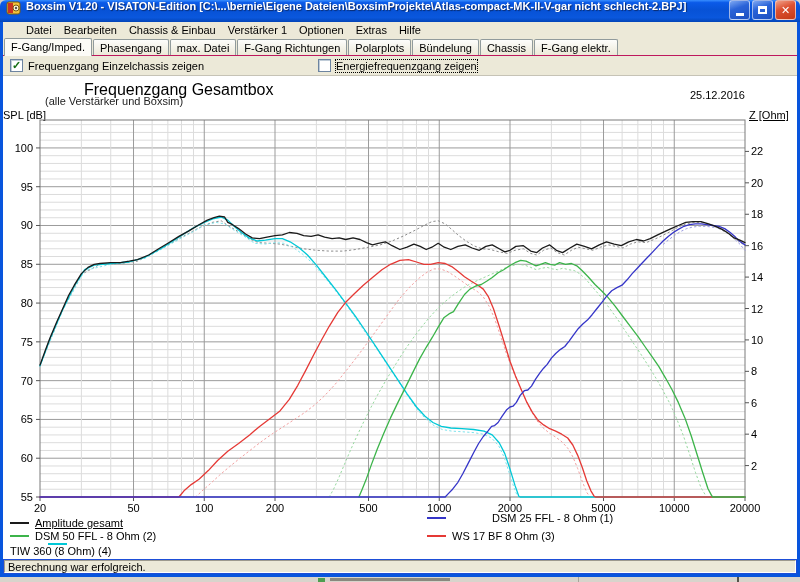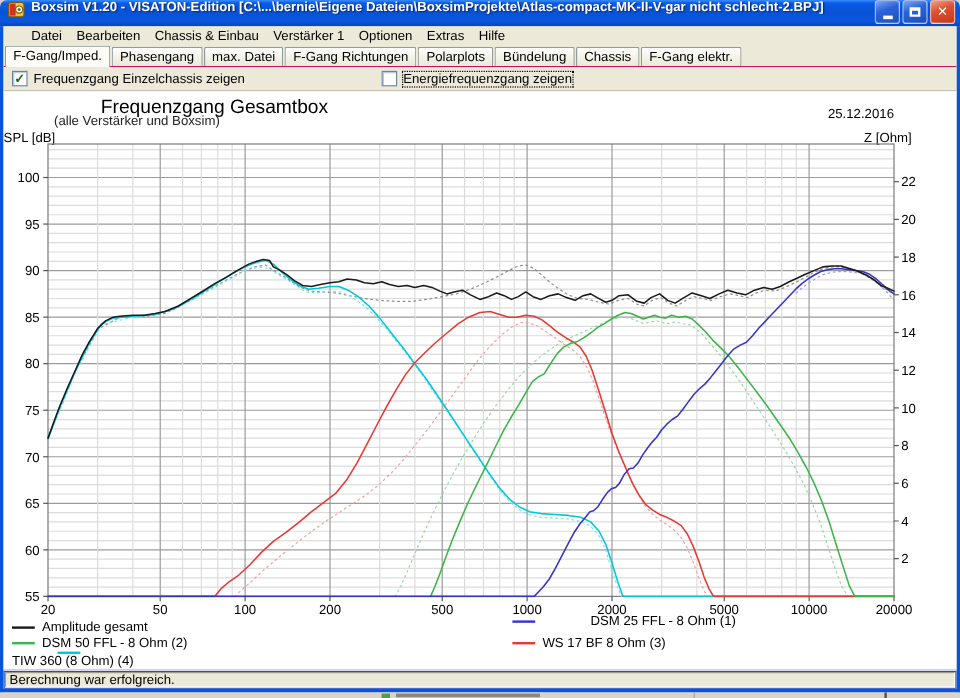--- a/index.html
+++ b/index.html
@@ -36,21 +36,21 @@
     display:flex;align-items:center;justify-content:center;font-size:11px;font-weight:bold;color:#156e15;margin-right:5px;}
   .cb-label{white-space:nowrap;}
   .cb-label.focused{outline:1px dotted #000;}
   
   #panel{position:absolute;left:3px;top:75px;width:794px;height:483px;background:#fff;border-top:1px solid #c6c3b6;}
   .abs{position:absolute;white-space:nowrap;}
   #chart-title{left:45px;top:81px;font-size:16px;margin-left:39px;}
   #chart-subtitle{left:45px;top:95px;font-size:11px;color:#222;}
   #chart-date{left:640px;top:89px;width:105px;text-align:right;}
   #y-left-label{left:3px;top:109px;}
-  #y-right-label{left:720px;top:109px;}
+  #y-right-label{left:749px;top:109px;text-decoration:underline;}
   #chart-svg{position:absolute;left:0;top:0;pointer-events:none;}
   
   .legend-row{position:absolute;display:flex;align-items:center;height:12px;}
   .legend-swatch{width:19px;height:0;border-top:2px solid #000;margin-right:6px;flex:0 0 auto;}
   
   #statusbar{position:absolute;left:3px;top:558px;width:794px;height:16px;background:#1d4ed8;border-top:1px solid #fff;padding:1px;}
   #status-field{height:13px;border:1px solid;border-color:#9d9a8e #fff #fff #9d9a8e;padding:0 3px;line-height:12px;background:#ECE9D8;}
   
   #sliver{position:absolute;left:0;top:577px;width:800px;height:5px;background:#d8d4cc;}
   #sliver .chip{position:absolute;top:1px;width:7px;height:4px;background:#4f9e4f;left:318px;}
@@ -278,21 +278,21 @@
       <path d="M329.2 497.0 L333.6 489.2 L339.2 476.8 L345.7 461.3 L353.1 444.3 L361.1 427.2 L369.5 410.1 L378.2 393.8 L387.1 378.3 L396.1 363.6 L405.0 349.6 L413.2 338.0 L421.5 327.1 L429.1 317.8 L436.1 310.1 L443.3 303.1 L449.9 297.6 L457.0 292.2 L463.7 287.6 L470.6 283.7 L477.2 280.6 L484.0 277.5 L491.0 274.4 L498.1 271.3 L504.8 268.2 L511.5 265.8 L518.3 264.3 L524.7 265.1 L530.7 267.4 L536.4 269.7 L541.8 268.2 L547.2 267.4 L552.4 268.9 L557.6 269.7 L562.9 268.2 L568.6 269.7 L574.2 270.5 L579.5 273.6 L585.7 279.0 L591.6 286.0 L598.3 293.8 L604.5 301.5 L611.4 310.8 L618.7 320.9 L626.3 332.5 L634.1 344.2 L641.4 355.0 L648.9 366.7 L656.5 379.1 L663.5 391.5 L670.1 403.9 L676.3 417.9 L683.1 434.9 L689.4 453.6 L695.4 472.2 L701.0 487.7 L705.6 495.4 L707.1 497.0" fill="none" stroke="#98d9a0" stroke-width="1" stroke-linejoin="round" stroke-linecap="round" clip-path="url(#plotclip)" stroke-dasharray="1.5 3"></path>
       <path d="M663.5 244.1 L669.0 239.5 L674.3 235.6 L680.2 231.7 L686.7 228.6 L692.9 227.0 L699.5 226.3 L705.6 226.3 L711.5 227.0 L717.7 227.8 L723.5 230.2 L729.0 234.0 L734.2 238.7 L739.8 244.1 L745.0 250.3" fill="none" stroke="#9a9ae0" stroke-width="1" stroke-linejoin="round" stroke-linecap="round" clip-path="url(#plotclip)" stroke-dasharray="1.5 3"></path>
       <path d="M40.0 365.9 L49.7 339.5 L62.8 309.3 L74.3 286.0 L84.7 269.7 L94.2 265.1 L110.7 263.5 L129.3 262.0 L145.1 257.3 L161.9 248.0 L178.9 237.1 L193.5 227.8 L204.3 222.4 L214.0 218.5 L221.2 217.0 L227.8 220.1 L234.1 226.3 L241.5 232.5 L249.0 237.9 L257.2 241.0 L265.4 240.2 L275.0 238.7 L282.4 238.7 L290.1 241.8 L298.6 247.2 L307.5 255.0 L316.4 265.1 L326.1 277.5 L336.4 290.7 L345.7 303.1 L355.5 316.3 L366.5 332.5 L376.4 347.3 L387.1 363.6 L396.9 378.3 L407.1 393.8 L416.5 407.0 L425.0 416.3 L432.9 422.5 L441.3 426.4 L450.8 428.0 L462.0 428.7 L473.6 429.5 L484.0 431.1 L492.2 434.9 L499.2 442.7 L504.8 453.6 L510.0 469.1 L515.0 485.4 L518.8 496.2 L520.2 497.0 L745.0 497.0" fill="none" stroke="#00c8d7" stroke-width="1.3" stroke-linejoin="round" stroke-linecap="round" clip-path="url(#plotclip)"></path>
       <path d="M40.0 497.0 L178.9 497.0 L184.0 490.8 L191.2 484.6 L199.0 479.2 L208.3 470.6 L217.6 460.5 L227.8 451.2 L238.6 443.5 L249.6 434.9 L259.6 426.4 L269.8 418.7 L280.0 410.9 L289.3 399.3 L297.8 385.3 L305.6 370.6 L313.6 355.0 L321.4 340.3 L329.2 326.3 L337.8 312.4 L345.7 302.3 L354.3 293.8 L363.3 285.2 L372.5 277.5 L381.9 269.7 L390.5 264.3 L399.9 260.4 L408.5 259.6 L416.5 262.0 L423.9 264.3 L430.7 264.3 L438.2 262.7 L445.2 263.5 L451.7 266.6 L457.9 271.3 L464.5 276.7 L471.4 281.3 L477.9 285.2 L483.3 289.1 L488.5 296.9 L493.4 308.5 L499.2 326.3 L504.8 344.2 L510.0 361.2 L515.5 376.0 L521.1 389.2 L526.9 402.4 L532.4 412.4 L537.9 420.2 L543.6 424.9 L549.7 428.7 L555.7 431.1 L561.7 434.2 L567.7 438.0 L572.8 445.0 L577.6 455.1 L582.3 467.5 L586.7 480.7 L590.9 490.8 L594.1 496.2 L595.4 497.0 L745.0 497.0" fill="none" stroke="#e53935" stroke-width="1.3" stroke-linejoin="round" stroke-linecap="round" clip-path="url(#plotclip)"></path>
       <path d="M358.9 497.0 L362.2 489.2 L366.5 478.4 L371.5 464.4 L377.3 448.9 L383.7 433.4 L390.5 417.9 L397.6 403.1 L405.0 388.4 L412.6 372.9 L419.6 358.9 L426.2 347.3 L432.4 337.2 L438.2 327.1 L443.8 317.8 L449.0 313.9 L453.5 311.6 L458.7 303.1 L464.5 294.5 L469.9 289.1 L475.8 286.0 L481.3 284.5 L486.6 281.3 L492.2 277.5 L498.1 272.8 L503.7 269.7 L509.5 265.8 L515.0 262.7 L520.7 260.4 L526.0 261.2 L531.1 263.5 L536.0 265.8 L540.6 264.3 L545.4 262.7 L550.0 264.3 L554.7 265.1 L559.6 262.7 L565.6 264.3 L571.4 263.5 L576.8 265.8 L582.0 270.5 L588.1 276.7 L595.0 284.5 L601.5 290.7 L607.5 296.9 L615.1 306.2 L622.1 315.5 L630.3 326.3 L637.9 336.4 L644.9 346.5 L651.5 355.8 L658.9 366.7 L665.7 378.3 L672.2 390.0 L678.3 402.4 L684.9 417.9 L691.2 435.7 L697.0 454.3 L702.6 472.2 L707.9 488.5 L711.5 495.4 L712.9 497.0 L745.0 497.0" fill="none" stroke="#3cb44a" stroke-width="1.3" stroke-linejoin="round" stroke-linecap="round" clip-path="url(#plotclip)"></path>
       <path d="M40.0 497.0 L445.2 497.0 L448.1 493.9 L452.6 489.2 L457.9 482.3 L462.8 473.7 L468.4 462.9 L473.6 452.8 L478.6 443.5 L483.3 436.5 L487.9 431.1 L491.6 426.4 L494.6 425.6 L498.1 422.5 L502.0 416.3 L506.4 410.1 L510.0 407.0 L513.0 406.2 L516.4 402.4 L520.2 395.4 L524.3 390.7 L527.8 390.0 L531.5 386.1 L535.6 379.1 L539.9 372.9 L543.6 368.2 L547.2 364.4 L551.4 358.1 L555.7 353.5 L560.2 349.6 L564.8 346.5 L569.1 341.1 L573.6 334.9 L578.2 328.7 L582.8 324.0 L587.4 320.1 L592.1 314.7 L597.0 308.5 L601.9 302.3 L606.7 296.1 L611.7 290.7 L616.9 287.6 L622.0 285.2 L627.1 279.8 L632.2 273.6 L637.3 268.2 L642.4 262.7 L647.6 257.3 L652.8 251.9 L657.9 246.4 L663.1 241.0 L668.2 236.4 L673.3 232.5 L678.3 229.4 L684.0 226.3 L689.4 224.7 L695.4 223.9 L701.0 223.9 L707.1 224.7 L712.9 225.5 L719.0 226.3 L724.7 228.6 L730.2 232.5 L735.4 237.1 L740.3 241.8 L745.0 244.9" fill="none" stroke="#3535c8" stroke-width="1.3" stroke-linejoin="round" stroke-linecap="round" clip-path="url(#plotclip)"></path>
       <path d="M40.0 365.1 L45.0 351.2 L49.7 338.8 L56.5 322.5 L62.8 308.5 L68.7 295.3 L74.3 285.2 L81.4 273.6 L88.0 267.4 L94.2 264.3 L100.0 263.5 L110.7 262.7 L120.5 262.7 L129.3 261.2 L137.5 259.6 L148.7 255.0 L158.7 248.8 L167.9 243.3 L178.9 236.4 L188.9 230.9 L199.0 224.7 L207.3 220.1 L214.0 217.7 L219.4 216.2 L224.6 217.0 L227.8 222.4 L232.6 224.7 L238.6 228.6 L245.6 234.0 L252.2 237.9 L259.6 238.7 L267.0 237.1 L275.0 235.6 L282.4 234.8 L289.3 232.5 L297.0 233.3 L303.7 235.6 L311.1 236.4 L318.1 234.8 L324.6 237.1 L332.1 238.7 L339.2 237.9 L345.7 239.5 L353.1 237.9 L360.0 239.5 L366.5 242.6 L372.5 244.9 L378.2 243.3 L385.4 241.8 L392.1 245.7 L399.9 249.5 L407.1 247.2 L413.9 244.1 L420.2 246.4 L426.2 249.5 L431.9 247.2 L438.2 243.3 L444.2 247.2 L450.8 249.5 L457.9 246.4 L465.2 244.9 L472.1 248.0 L479.3 250.3 L485.9 246.4 L492.2 244.9 L499.2 248.8 L504.8 251.9 L510.0 250.3 L515.9 246.4 L523.4 245.7 L530.7 251.1 L536.8 252.6 L542.5 248.0 L549.7 244.9 L556.4 250.3 L562.6 252.6 L570.0 248.0 L576.8 244.1 L584.5 246.4 L591.6 248.8 L599.3 244.9 L606.5 241.8 L614.2 244.1 L621.3 245.7 L628.7 241.8 L636.4 239.5 L643.5 241.0 L650.2 238.7 L657.7 234.8 L664.6 231.7 L671.1 228.6 L678.3 225.5 L685.8 222.4 L692.9 221.6 L701.0 221.6 L708.6 223.9 L715.6 226.3 L722.2 229.4 L728.4 233.3 L734.2 237.9 L739.8 240.2 L745.0 242.6" fill="none" stroke="#1a1a1a" stroke-width="1.3" stroke-linejoin="round" stroke-linecap="round" clip-path="url(#plotclip)"></path>
     </svg>
 
   <div id="legend">
-      <div class="legend-row" style="left: 10px; top: 517px;">
+      <div class="legend-row" style="left: 10px; top: 517px; text-decoration: underline;">
         <span class="legend-swatch" style="border-top-color: rgb(26, 26, 26);"></span>
         <span>Amplitude gesamt</span>
       </div>
       <div class="legend-row" style="left: 10px; top: 530px; justify-content: space-between;">
         <span class="legend-swatch" style="border-top-color: rgb(60, 180, 74);"></span>
         <span>DSM 50 FFL - 8 Ohm (2)</span>
       </div>
       <div class="legend-row" style="left: 10px; top: 543px; flex-direction: column;">
         <span class="legend-swatch" style="border-top-color: rgb(0, 200, 215);"></span>
         <span>TIW 360 (8 Ohm) (4)</span>

